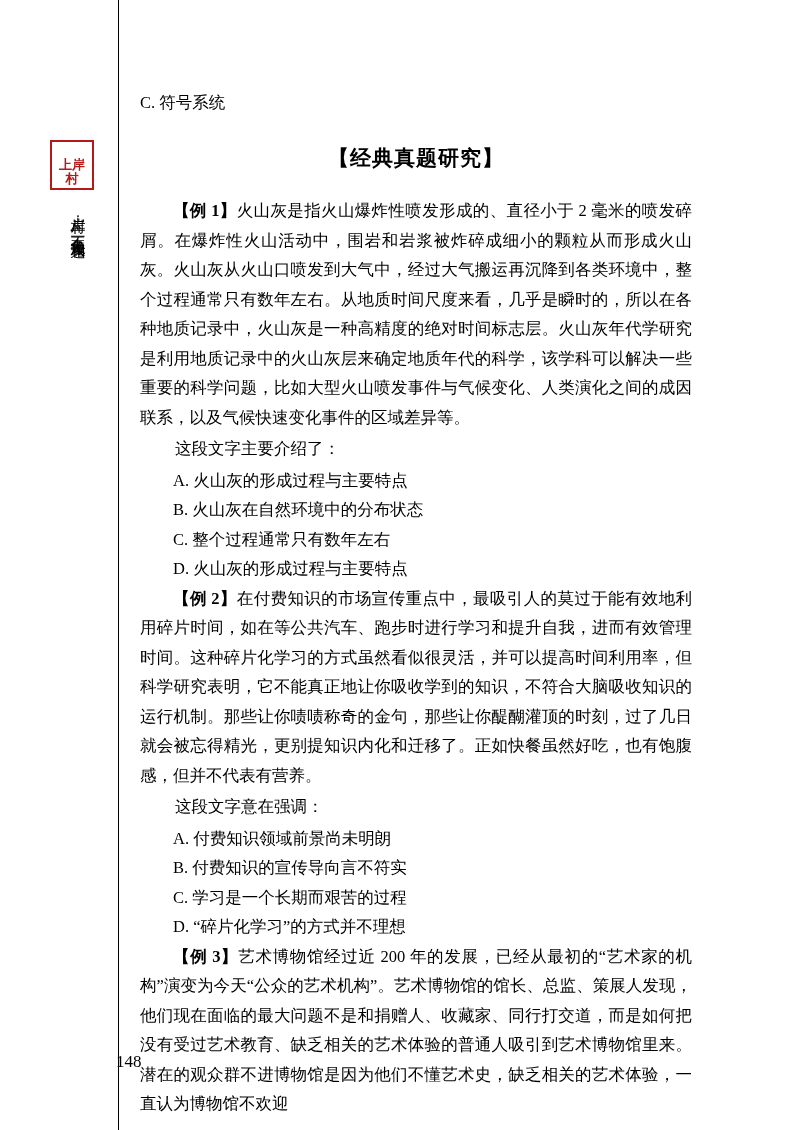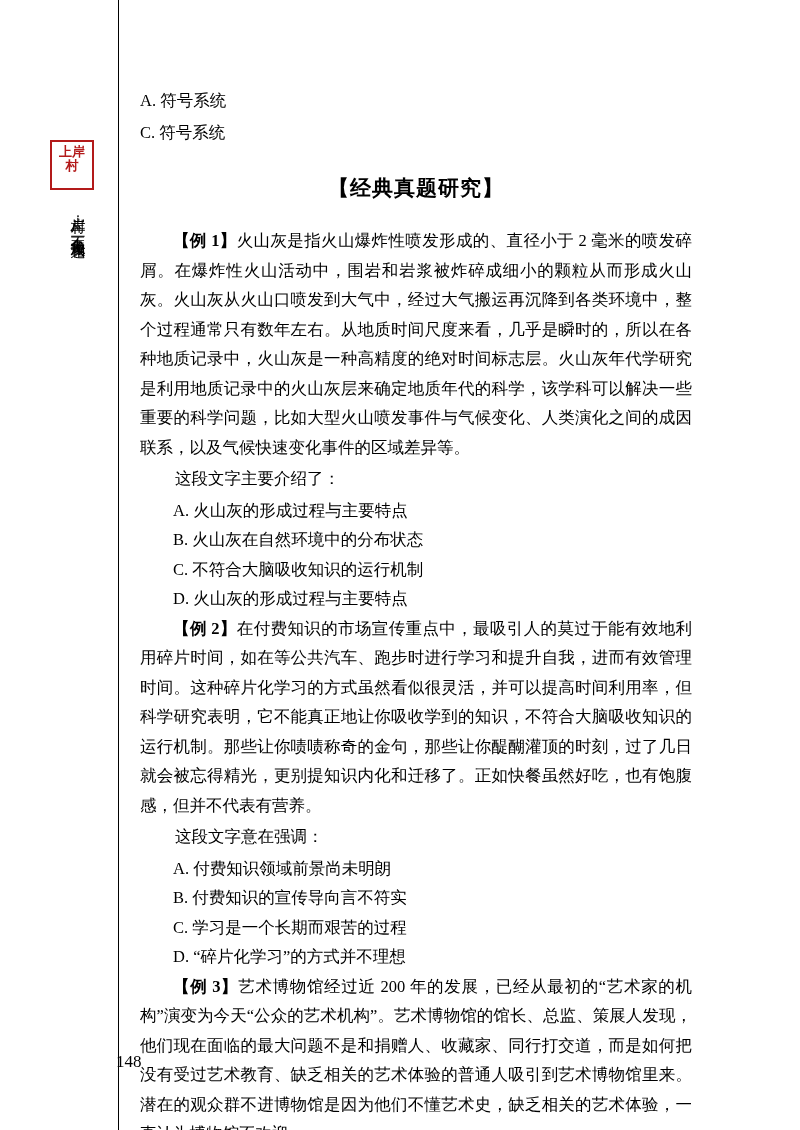--- a/index.html
+++ b/index.html
@@ -40,21 +40,21 @@
     width: 44px;
     height: 50px;
     border: 2px solid #b31a1a;
     box-sizing: border-box;
     color: #b31a1a;
     font-family: "Liberation Serif", "DejaVu Serif", serif;
     font-weight: bold;
     font-size: 13px;
     line-height: 14px;
     text-align: center;
-    padding-top: 3px;
+    padding-top: 16px;
     letter-spacing: 0px;
   }
   .stamp .s-row { display: block; }
 
   .vert-brand {
     position: absolute;
     left: 56px;
     top: 205px;
     width: 32px;
     font-size: 15px;
@@ -133,33 +133,32 @@
   <div class="stamp">
     <span class="s-row">上岸</span>
     <span class="s-row">村</span>
   </div>
 
   <div class="vert-brand">上岸村·不辜负每一次相遇</div>
 
   <div class="content">
 
     <div class="opt-row">
-      <div class="opt-col-a">A. 符号系统</div>
     </div>
     <div class="opt-row">
       <div class="opt-col-a">C. 符号系统</div>
     </div>
 
     <div class="section-title">【经典真题研究】</div>
 
     <p class="body"><span class="bold-lead">【例 1】</span><span>火山灰是指火山爆炸性喷发形成的、直径小于 2 毫米的喷发碎屑。在爆炸性火山活动中，围岩和岩浆被炸碎成细小的颗粒从而形成火山灰。火山灰从火山口喷发到大气中，经过大气搬运再沉降到各类环境中，整个过程通常只有数年左右。从地质时间尺度来看，几乎是瞬时的，所以在各种地质记录中，火山灰是一种高精度的绝对时间标志层。火山灰年代学研究是利用地质记录中的火山灰层来确定地质年代的科学，该学科可以解决一些重要的科学问题，比如大型火山喷发事件与气候变化、人类演化之间的成因联系，以及气候快速变化事件的区域差异等。</span></p>
     <p class="q">这段文字主要介绍了：</p>
     <p class="choice">A. 火山灰的形成过程与主要特点</p>
     <p class="choice">B. 火山灰在自然环境中的分布状态</p>
-    <p class="choice">C. 不符合大脑吸收知识的运行机制</p>
+    <p class="choice">C. 整个过程通常只有数年左右</p>
     <p class="choice">D. 火山灰的形成过程与主要特点</p>
 
     <p class="body"><span class="bold-lead">【例 2】</span><span>在付费知识的市场宣传重点中，最吸引人的莫过于能有效地利用碎片时间，如在等公共汽车、跑步时进行学习和提升自我，进而有效管理时间。这种碎片化学习的方式虽然看似很灵活，并可以提高时间利用率，但科学研究表明，它不能真正地让你吸收学到的知识，不符合大脑吸收知识的运行机制。那些让你啧啧称奇的金句，那些让你醍醐灌顶的时刻，过了几日就会被忘得精光，更别提知识内化和迁移了。正如快餐虽然好吃，也有饱腹感，但并不代表有营养。</span></p>
     <p class="q">这段文字意在强调：</p>
     <p class="choice">A. 付费知识领域前景尚未明朗</p>
     <p class="choice">B. 付费知识的宣传导向言不符实</p>
     <p class="choice">C. 学习是一个长期而艰苦的过程</p>
     <p class="choice">D. “碎片化学习”的方式并不理想</p>
 
     <p class="body"><span class="bold-lead">【例 3】</span><span>艺术博物馆经过近 200 年的发展，已经从最初的“艺术家的机构”演变为今天“公众的艺术机构”。艺术博物馆的馆长、总监、策展人发现，他们现在面临的最大问题不是和捐赠人、收藏家、同行打交道，而是如何把没有受过艺术教育、缺乏相关的艺术体验的普通人吸引到艺术博物馆里来。潜在的观众群不进博物馆是因为他们不懂艺术史，缺乏相关的艺术体验，一直认为博物馆不欢迎</span></p>

